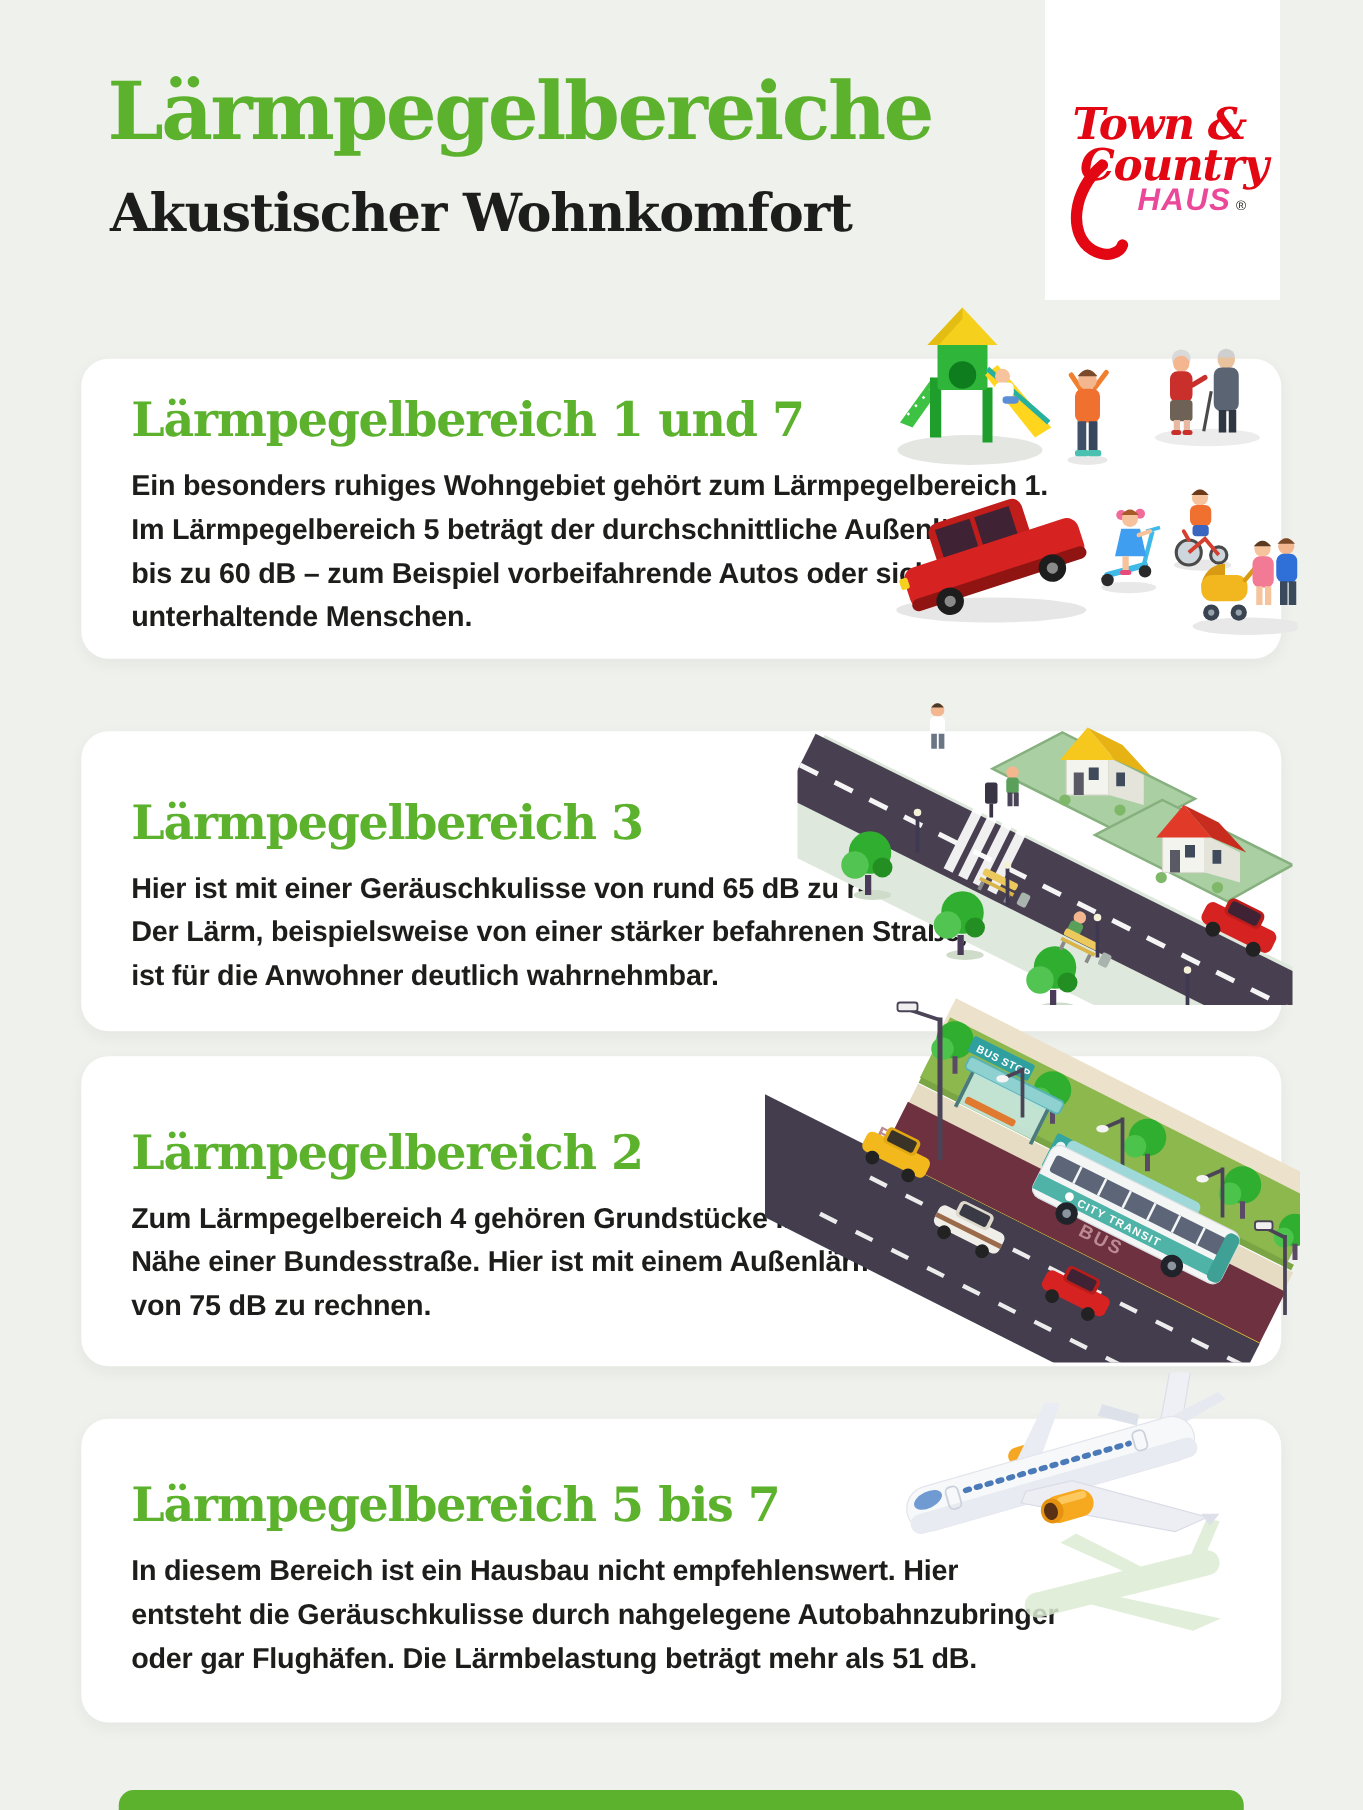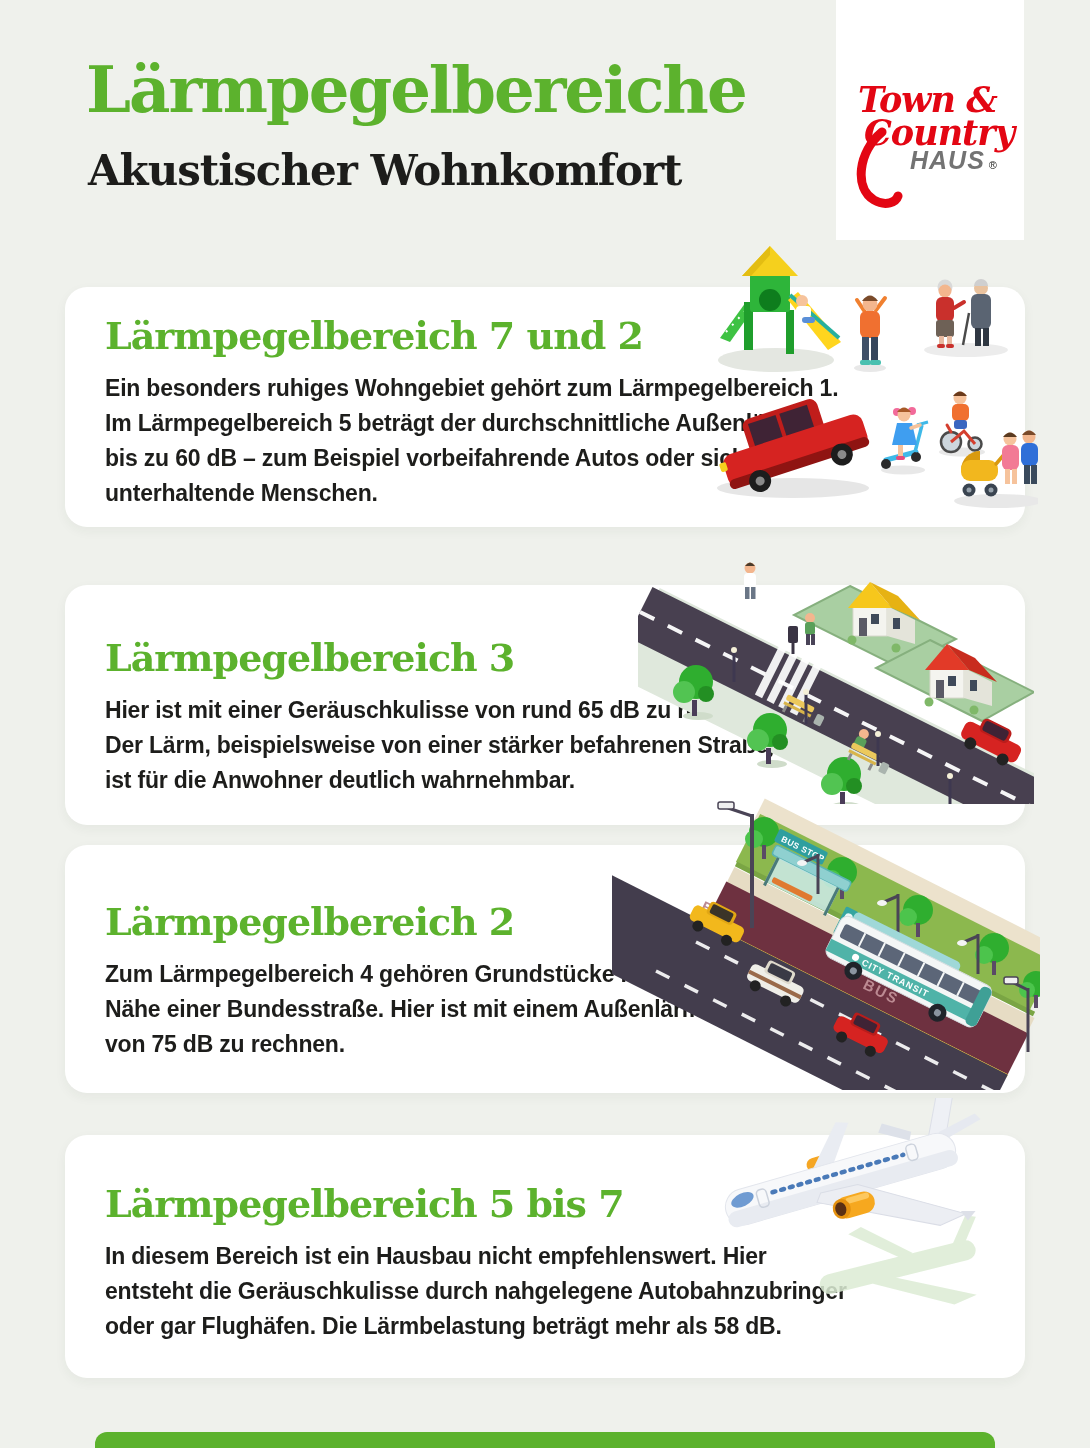--- a/index.html
+++ b/index.html
@@ -14,21 +14,21 @@
   .subtitle{position:absolute;left:88px;top:146px;
          font-family:"DejaVu Serif",serif;font-weight:bold;
          font-size:42px;letter-spacing:-1px;color:#1d1d1b;}
   .logo-box{position:absolute;left:836px;top:0;width:188px;height:240px;background:#ffffff;}
   .logo{position:absolute;left:22px;top:82px;width:150px;line-height:1;}
   .logo .l1,.logo .l2{font-family:"DejaVu Serif",serif;font-style:italic;font-weight:bold;
          font-size:35px;color:#e30613;letter-spacing:-1px;}
   .logo .l2{margin-top:-2px;margin-left:6px;}
   .logo-row{display:flex;align-items:flex-end;margin-left:52px;margin-top:-2px;}
   .logo .l3{font-family:"Liberation Sans",sans-serif;font-style:italic;font-weight:bold;
-         font-size:25px;color:#737373;letter-spacing:1px;}
+         font-size:25px;color:#ec4899;letter-spacing:1px;}
   .logo .reg{font-size:11px;color:#1d1d1b;margin-left:4px;margin-bottom:2px;}
   .logo-swash{position:absolute;left:-6px;top:44px;}
 
   
   .card{position:absolute;left:65px;width:960px;background:#ffffff;border-radius:22px;
         box-shadow:0 4px 12px rgba(40,60,40,.05);z-index:2;}
   .card.c1{top:287px;height:240px;}
   .card.c2{top:585px;height:240px;}
   .card.c3{top:845px;height:248px;}
   .card.c4{top:1135px;height:243px;}
@@ -64,21 +64,21 @@
       <div class="l1">Town &amp;</div>
       <div class="l2">Country</div>
       <div class="logo-row">
         <span class="l3">HAUS</span>
         <span class="reg">®</span>
       </div>
     </div>
   </div>
 
   <div class="card c1">
-    <h2>Lärmpegelbereich 7 und 2</h2>
+    <h2>Lärmpegelbereich 1 und 7</h2>
     <p>Ein besonders ruhiges Wohngebiet gehört zum Lärmpegelbereich 1.
 Im Lärmpegelbereich 5 beträgt der durchschnittliche Außenlärm
 bis zu 60 dB – zum Beispiel vorbeifahrende Autos oder sich
 unterhaltende Menschen.</p>
   </div>
   <div class="card c2">
     <h2>Lärmpegelbereich 3</h2>
     <p>Hier ist mit einer Geräuschkulisse von rund 65 dB zu rechnen.
 Der Lärm, beispielsweise von einer stärker befahrenen Straße,
 ist für die Anwohner deutlich wahrnehmbar.</p>
@@ -86,21 +86,21 @@
   <div class="card c3">
     <h2>Lärmpegelbereich 2</h2>
     <p>Zum Lärmpegelbereich 4 gehören Grundstücke in der
 Nähe einer Bundesstraße. Hier ist mit einem Außenlärm
 von 75 dB zu rechnen.</p>
   </div>
   <div class="card c4">
     <h2>Lärmpegelbereich 5 bis 7</h2>
     <p>In diesem Bereich ist ein Hausbau nicht empfehlenswert. Hier
 entsteht die Geräuschkulisse durch nahgelegene Autobahnzubringer
-oder gar Flughäfen. Die Lärmbelastung beträgt mehr als 58 dB.</p>
+oder gar Flughäfen. Die Lärmbelastung beträgt mehr als 51 dB.</p>
   </div>
 
   <svg class="illo illo1" width="340" height="275" viewBox="0 0 340 275">
     <g>
       <ellipse cx="78" cy="122" rx="58" ry="12" fill="#e4e7e1"></ellipse>
       <polygon points="22,100 48,64 56,70 32,104" fill="#3ec243"></polygon>
       <line x1="28" y1="94" x2="50" y2="70" stroke="#fff" stroke-width="2" stroke-dasharray="2 7"></line>
       <rect x="46" y="64" width="9" height="48" fill="#1f9e2c"></rect>
       <rect x="88" y="72" width="8" height="44" fill="#1f9e2c"></rect>
       <rect x="52" y="36" width="40" height="38" rx="3" fill="#2eb53a"></rect>

